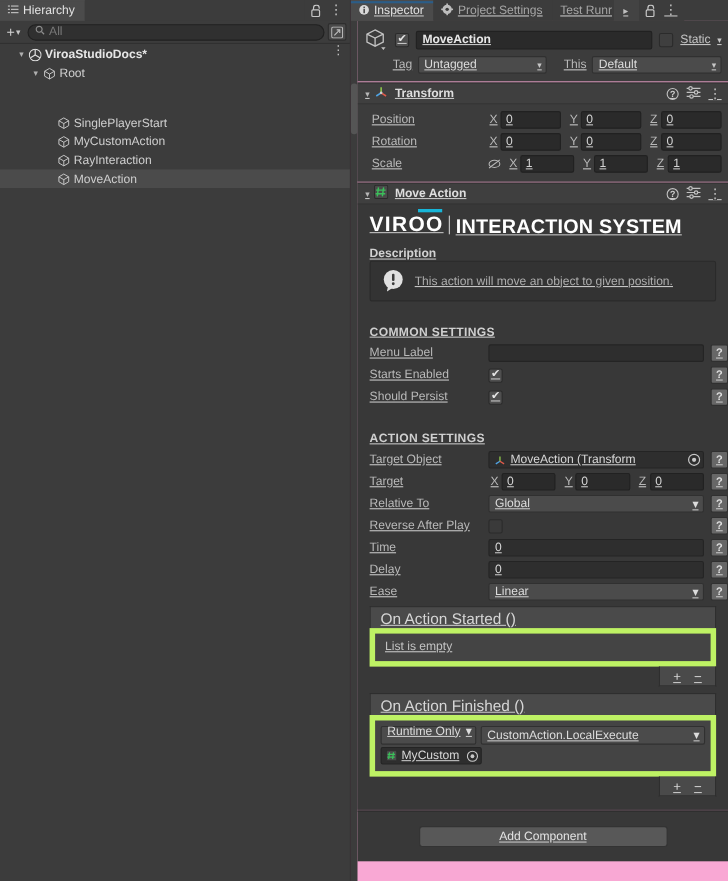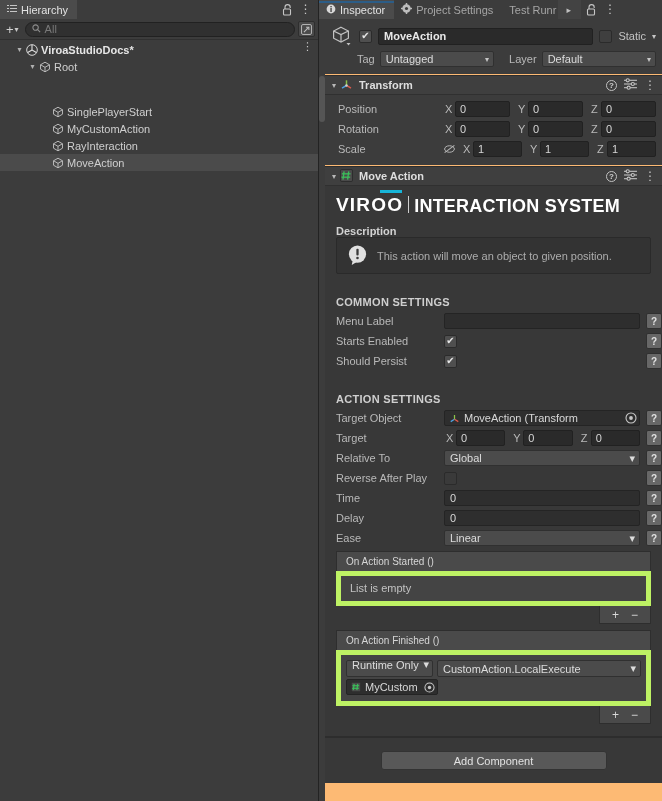--- a/index.html
+++ b/index.html
@@ -87,23 +87,24 @@
   .hrow.selected { background: #4b4b4b; }
   .hrow .tw { width: 13px; display:flex; align-items:center; justify-content:center; font-size:8px; color:#b0b0b0; }
   .hrow .lbl { margin-left: 3px; }
   .hrow.bold .lbl { font-weight: bold; color: #e6e6e6; }
   .hrow .rowkebab { position:absolute; right:5px; top:1px; font-size:11px; line-height:8px; color:#c8c8c8; }
   .cubeicon { width:12px; height:12px; display:inline-block; }
 
   
   #inspector {
     width: 343px; height: 801px;
-    background: #fdba74;
+    background: #f9a8d4;
     display: flex; flex-direction: column;
     position: relative;
+    text-decoration: underline;
   }
   .insp-scroll { position:absolute; left:0; top:19px; width:6px; bottom:0; background:#3c3c3c; }
   .insp-scroll .thumb { position:absolute; left:0; top:57px; width:6px; height:46px; background:#555; border-radius:3px;}
 
   .insp-body { flex:1; overflow:hidden; padding-left: 6px; }
 
   .obj-header { padding: 6px 6px 7px 6px; background:#3c3c3c; }
   .obj-row1 { display:flex; align-items:center; gap:6px; }
   .goicon { width:22px; height:22px; position:relative; }
   .chk {
@@ -197,21 +198,21 @@
     flex:1;height:16px;background:#4b4b4b;border:1px solid #303030;border-radius:2px;
     display:flex;align-items:center;justify-content:space-between;padding:0 4px 0 5px;color:#dcdcdc;font-size:11px;
   }
   .vvec { flex:1; display:flex; align-items:center; }
 
   
   .uevent { margin: 3px 11px 0 11px; }
   .ue-head {
     background:#4a4a4a; border:1px solid #2e2e2e; border-bottom:none;
     height:20px; display:flex; align-items:center; padding-left:9px;
-    color:#d6d6d6; font-size:10px;
+    color:#d6d6d6; font-size:14px;
   }
   .ue-body { background:#444444; border:5px solid #bef264; padding: 6px 0 7px 0; }
   .ue-empty { color:#c2c2c2; font-size:11px; padding-left:9px; }
   .ue-bar { display:flex; justify-content:flex-end; }
   .ue-btns {
     background:#4a4a4a; border:1px solid #2e2e2e; border-top:none;
     height:18px; display:flex; align-items:center; gap:2px; padding: 0 7px;
   }
   .ue-btns span { color:#d8d8d8; font-size:12px; line-height:12px; padding:0 5px; }
   .ue-item { padding: 0 5px; }
@@ -427,21 +428,21 @@
           <span class="chk empty"></span>
           <span class="static-lbl">Static</span>
           <span class="caret">▾</span>
         </div>
         <div class="obj-row2">
           <span class="lbl-sm">Tag</span>
           <span class="dropdown" style="width:125px;">
             <span>Untagged</span>
             <span class="dc">▾</span>
           </span>
-          <span class="lbl-sm" style="margin-left:10px;">Layer</span>
+          <span class="lbl-sm" style="margin-left:10px;">This</span>
           <span class="dropdown" style="width:125px;">
             <span>Default</span>
             <span class="dc">▾</span>
           </span>
         </div>
       </div>
 
       <div class="comp">
         <div class="comp-header">
           <span class="tw">▾</span>

